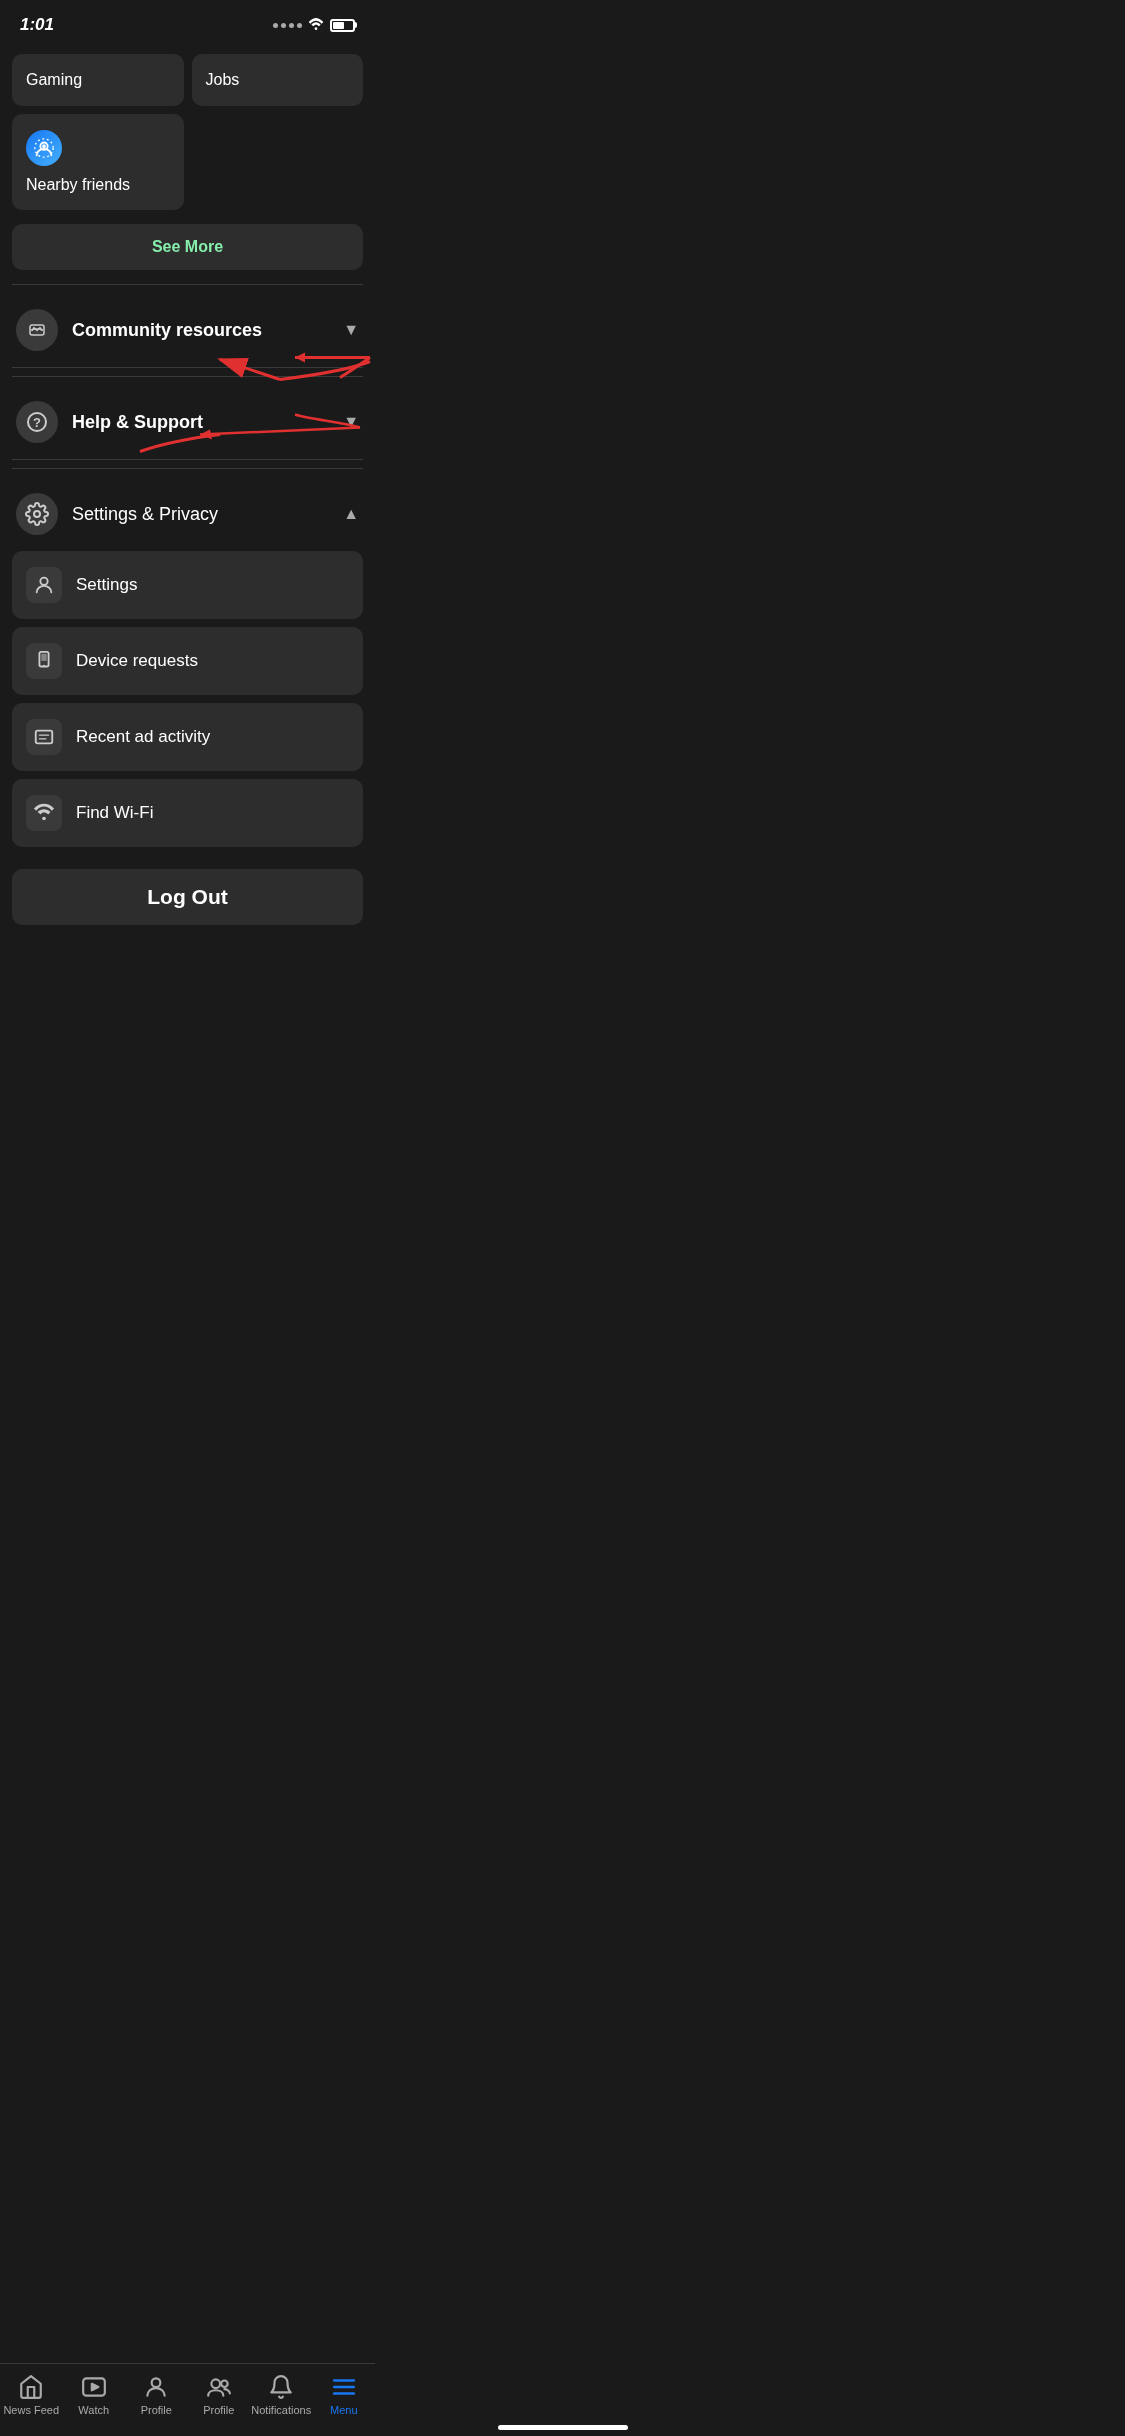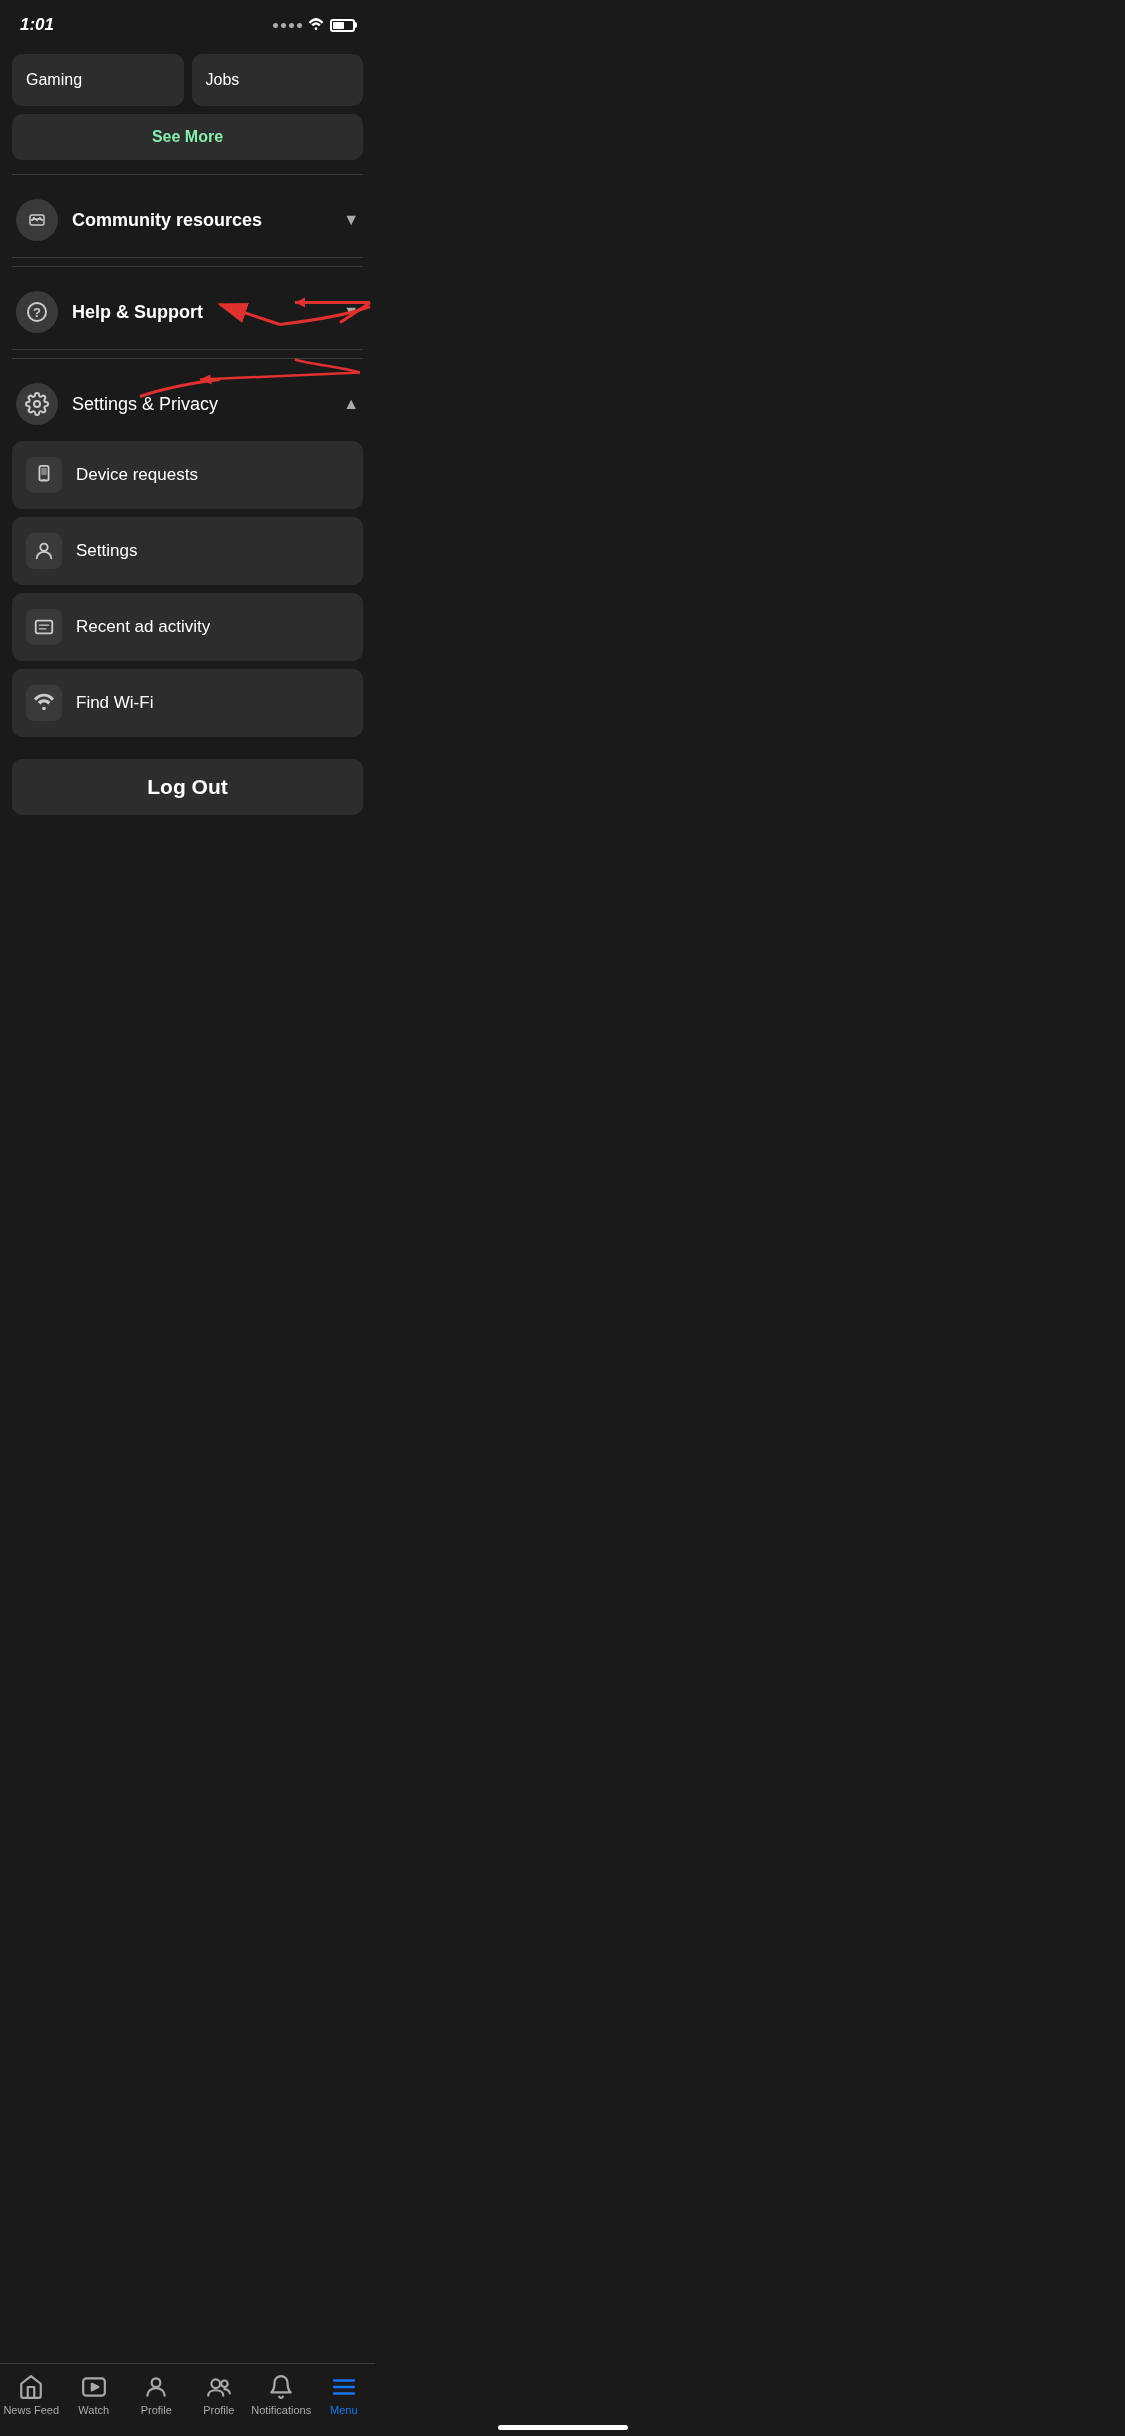--- a/index.html
+++ b/index.html
@@ -373,20 +373,31 @@
     <div class="grid-top">
       <div class="grid-item">
         <span class="grid-item-label">Gaming</span>
       </div>
       <div class="grid-item">
         <span class="grid-item-label">Jobs</span>
       </div>
     </div>
 
     
+    <div class="nearby-item">
+      <div class="nearby-icon">
+        <svg viewBox="0 0 24 24" fill="none">
+          <circle cx="12" cy="10" r="4" stroke="white" stroke-width="2"></circle>
+          <circle cx="12" cy="10" r="2" fill="white"></circle>
+          <path d="M4 20c0-4 3.58-7 8-7s8 3 8 7" stroke="white" stroke-width="2" stroke-linecap="round"></path>
+          <circle cx="12" cy="12" r="10" stroke="white" stroke-width="1.5" stroke-dasharray="2 3"></circle>
+        </svg>
+      </div>
+      <span class="nearby-label">Nearby friends</span>
+    </div>
 
     
     <button class="see-more-btn">See More</button>
 
     <div class="divider"></div>
 
     
     <div class="section-row">
       <div class="section-icon">
         <svg width="24" height="24" viewBox="0 0 24 24" fill="none">
@@ -423,40 +434,40 @@
           <circle cx="12" cy="12" r="3" stroke="#ccc" stroke-width="2"></circle>
           <path d="M19.4 15a1.65 1.65 0 00.33 1.82l.06.06a2 2 0 010 2.83 2 2 0 01-2.83 0l-.06-.06a1.65 1.65 0 00-1.82-.33 1.65 1.65 0 00-1 1.51V21a2 2 0 01-4 0v-.09A1.65 1.65 0 009 19.4a1.65 1.65 0 00-1.82.33l-.06.06a2 2 0 01-2.83-2.83l.06-.06A1.65 1.65 0 004.68 15a1.65 1.65 0 00-1.51-1H3a2 2 0 010-4h.09A1.65 1.65 0 004.6 9a1.65 1.65 0 00-.33-1.82l-.06-.06a2 2 0 012.83-2.83l.06.06A1.65 1.65 0 009 4.68a1.65 1.65 0 001-1.51V3a2 2 0 014 0v.09a1.65 1.65 0 001 1.51 1.65 1.65 0 001.82-.33l.06-.06a2 2 0 012.83 2.83l-.06.06A1.65 1.65 0 0019.4 9a1.65 1.65 0 001.51 1H21a2 2 0 010 4h-.09a1.65 1.65 0 00-1.51 1z" stroke="#ccc" stroke-width="2"></path>
         </svg>
       </div>
       <span class="settings-privacy-label">Settings &amp; Privacy</span>
       <span class="chevron-up">▲</span>
     </div>
 
     
     <div class="sub-items">
+
+      <div class="sub-item">
+        <div class="sub-item-icon">
+          <svg width="22" height="22" viewBox="0 0 24 24" fill="none">
+            <circle cx="12" cy="8" r="4" stroke="#ccc" stroke-width="2"></circle>
+            <path d="M4 20c0-4 3.58-7 8-7s8 3 8 7" stroke="#ccc" stroke-width="2" stroke-linecap="round"></path>
+          </svg>
+        </div>
+        <span class="sub-item-label">Settings</span>
+      </div>
 
       <div class="sub-item">
         <div class="sub-item-icon">
           <svg width="22" height="22" viewBox="0 0 24 24" fill="none">
             <rect x="7" y="2" width="10" height="16" rx="2" stroke="#ccc" stroke-width="2"></rect>
             <rect x="9" y="4" width="6" height="8" rx="1" fill="#ccc" opacity="0.5"></rect>
             <circle cx="12" cy="17" r="1" fill="#ccc"></circle>
           </svg>
         </div>
         <span class="sub-item-label">Device requests</span>
-      </div>
-
-      <div class="sub-item">
-        <div class="sub-item-icon">
-          <svg width="22" height="22" viewBox="0 0 24 24" fill="none">
-            <circle cx="12" cy="8" r="4" stroke="#ccc" stroke-width="2"></circle>
-            <path d="M4 20c0-4 3.58-7 8-7s8 3 8 7" stroke="#ccc" stroke-width="2" stroke-linecap="round"></path>
-          </svg>
-        </div>
-        <span class="sub-item-label">Settings</span>
       </div>
 
       <div class="sub-item">
         <div class="sub-item-icon">
           <svg width="22" height="22" viewBox="0 0 24 24" fill="none">
             <rect x="3" y="5" width="18" height="14" rx="2" stroke="#ccc" stroke-width="2"></rect>
             <path d="M7 10h10M7 14h7" stroke="#ccc" stroke-width="1.5" stroke-linecap="round"></path>
           </svg>
         </div>
         <span class="sub-item-label">Recent ad activity</span>

